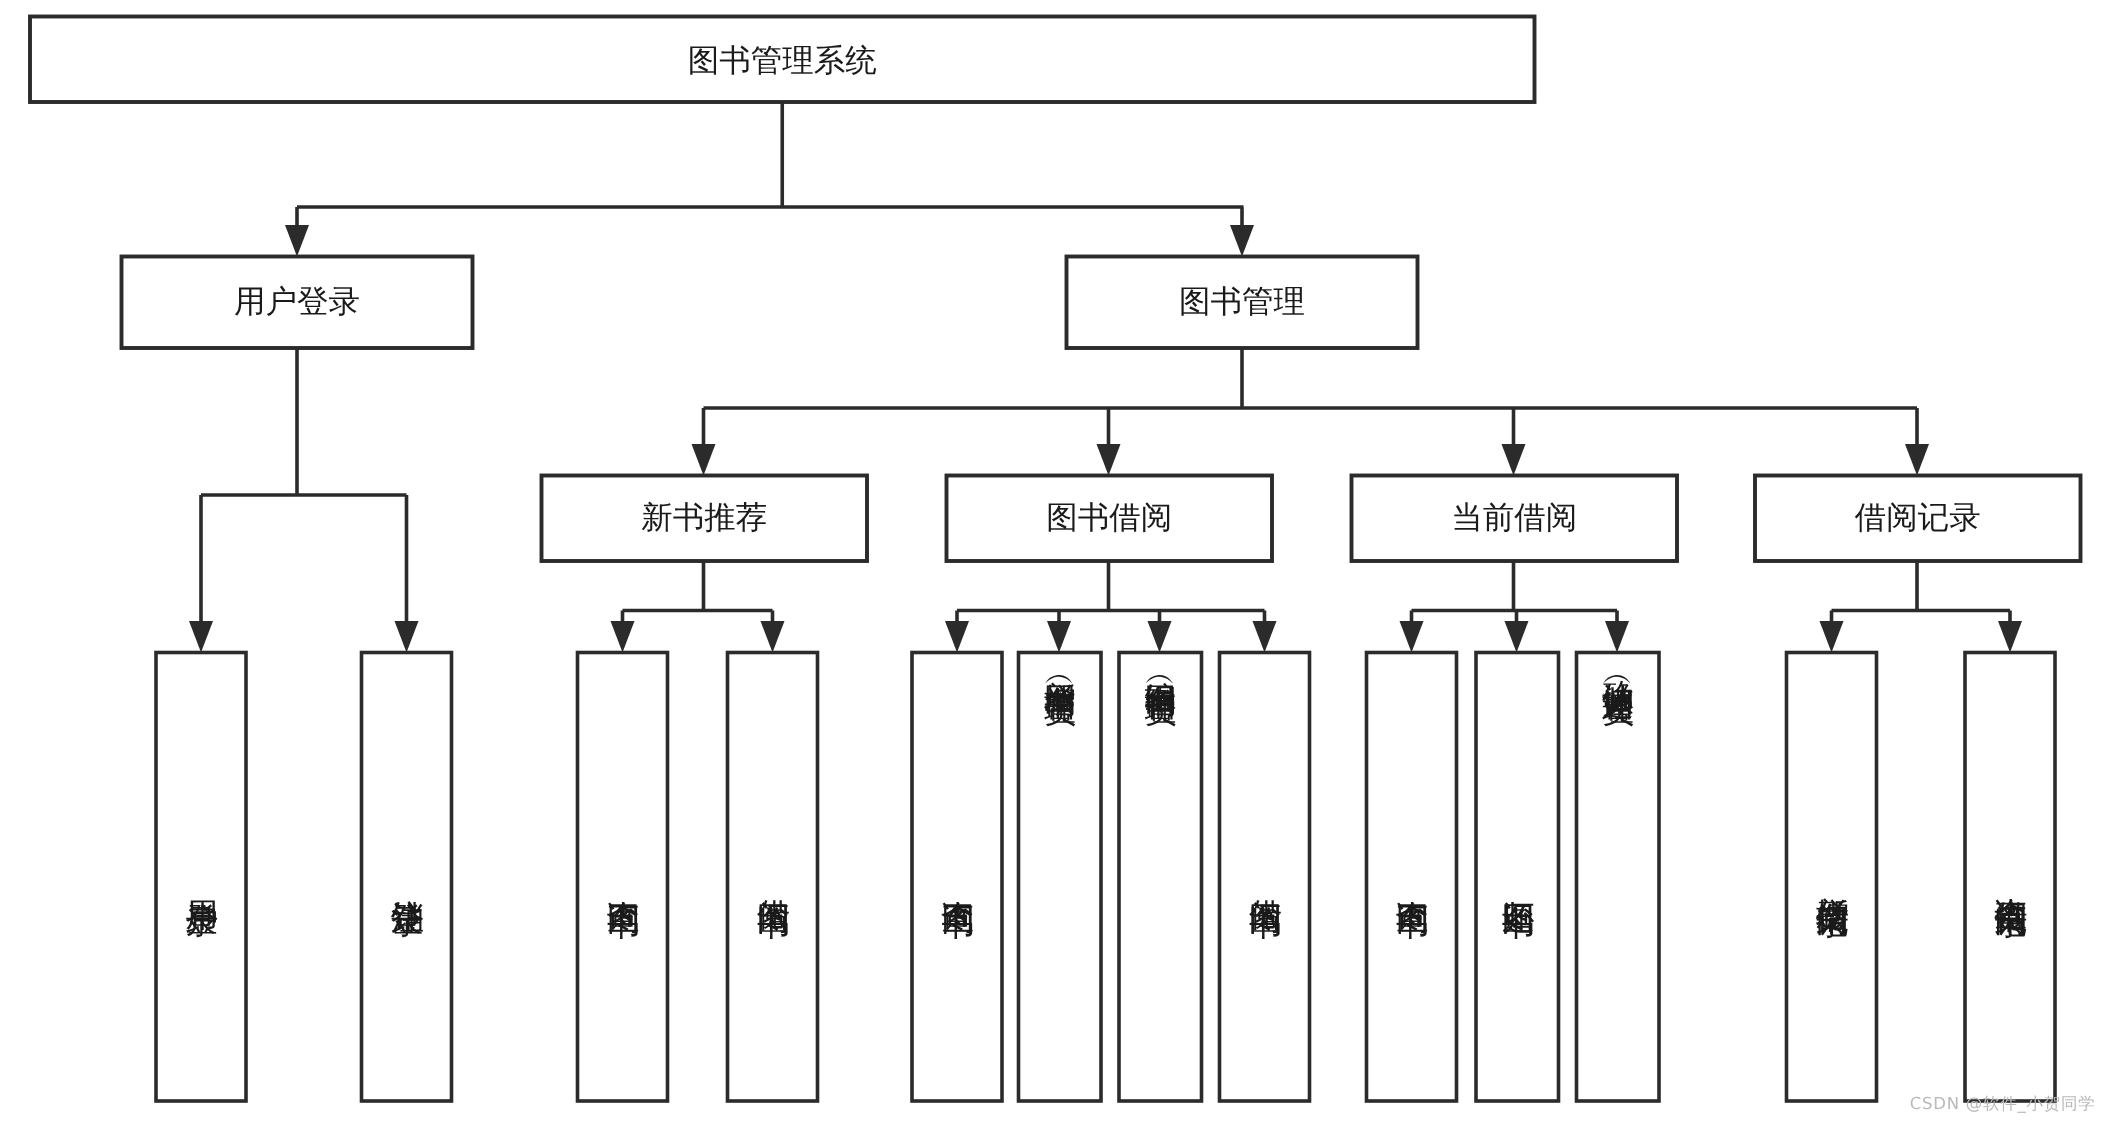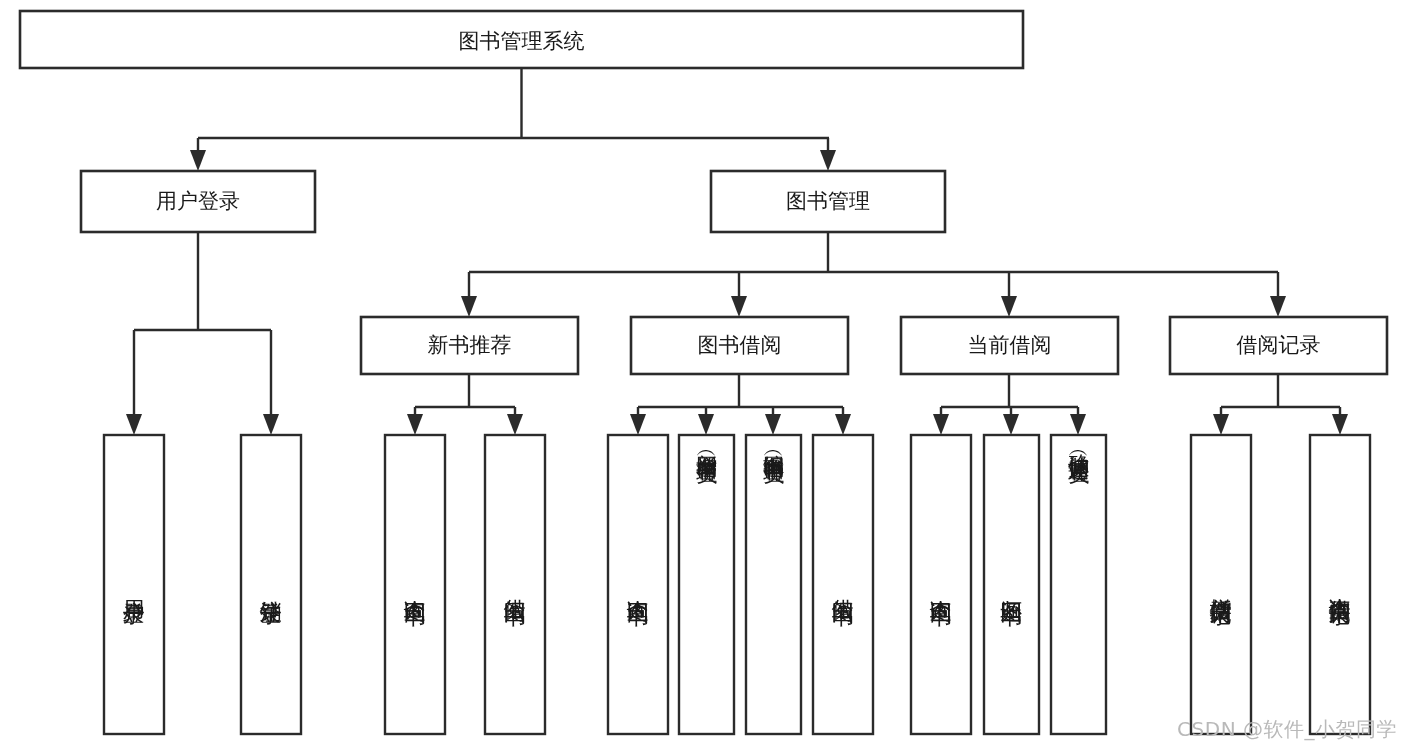--- a/index.html
+++ b/index.html
@@ -73,21 +73,21 @@
     letter-spacing: 1.5px;
     color: #1a1a1a;
     white-space: nowrap;
     text-align: center;
   }
   .watermark {
     position: absolute;
     right: 8px;
     bottom: 4px;
     font-family: "DejaVu Sans", "Liberation Sans", sans-serif;
-    font-size: 20px;
+    font-size: 11px;
     color: #b9b9b9;
     letter-spacing: 0.5px;
     user-select: none;
   }
 </style>
 </head>
 <body>
 
 <div id="diagram-root">
 

